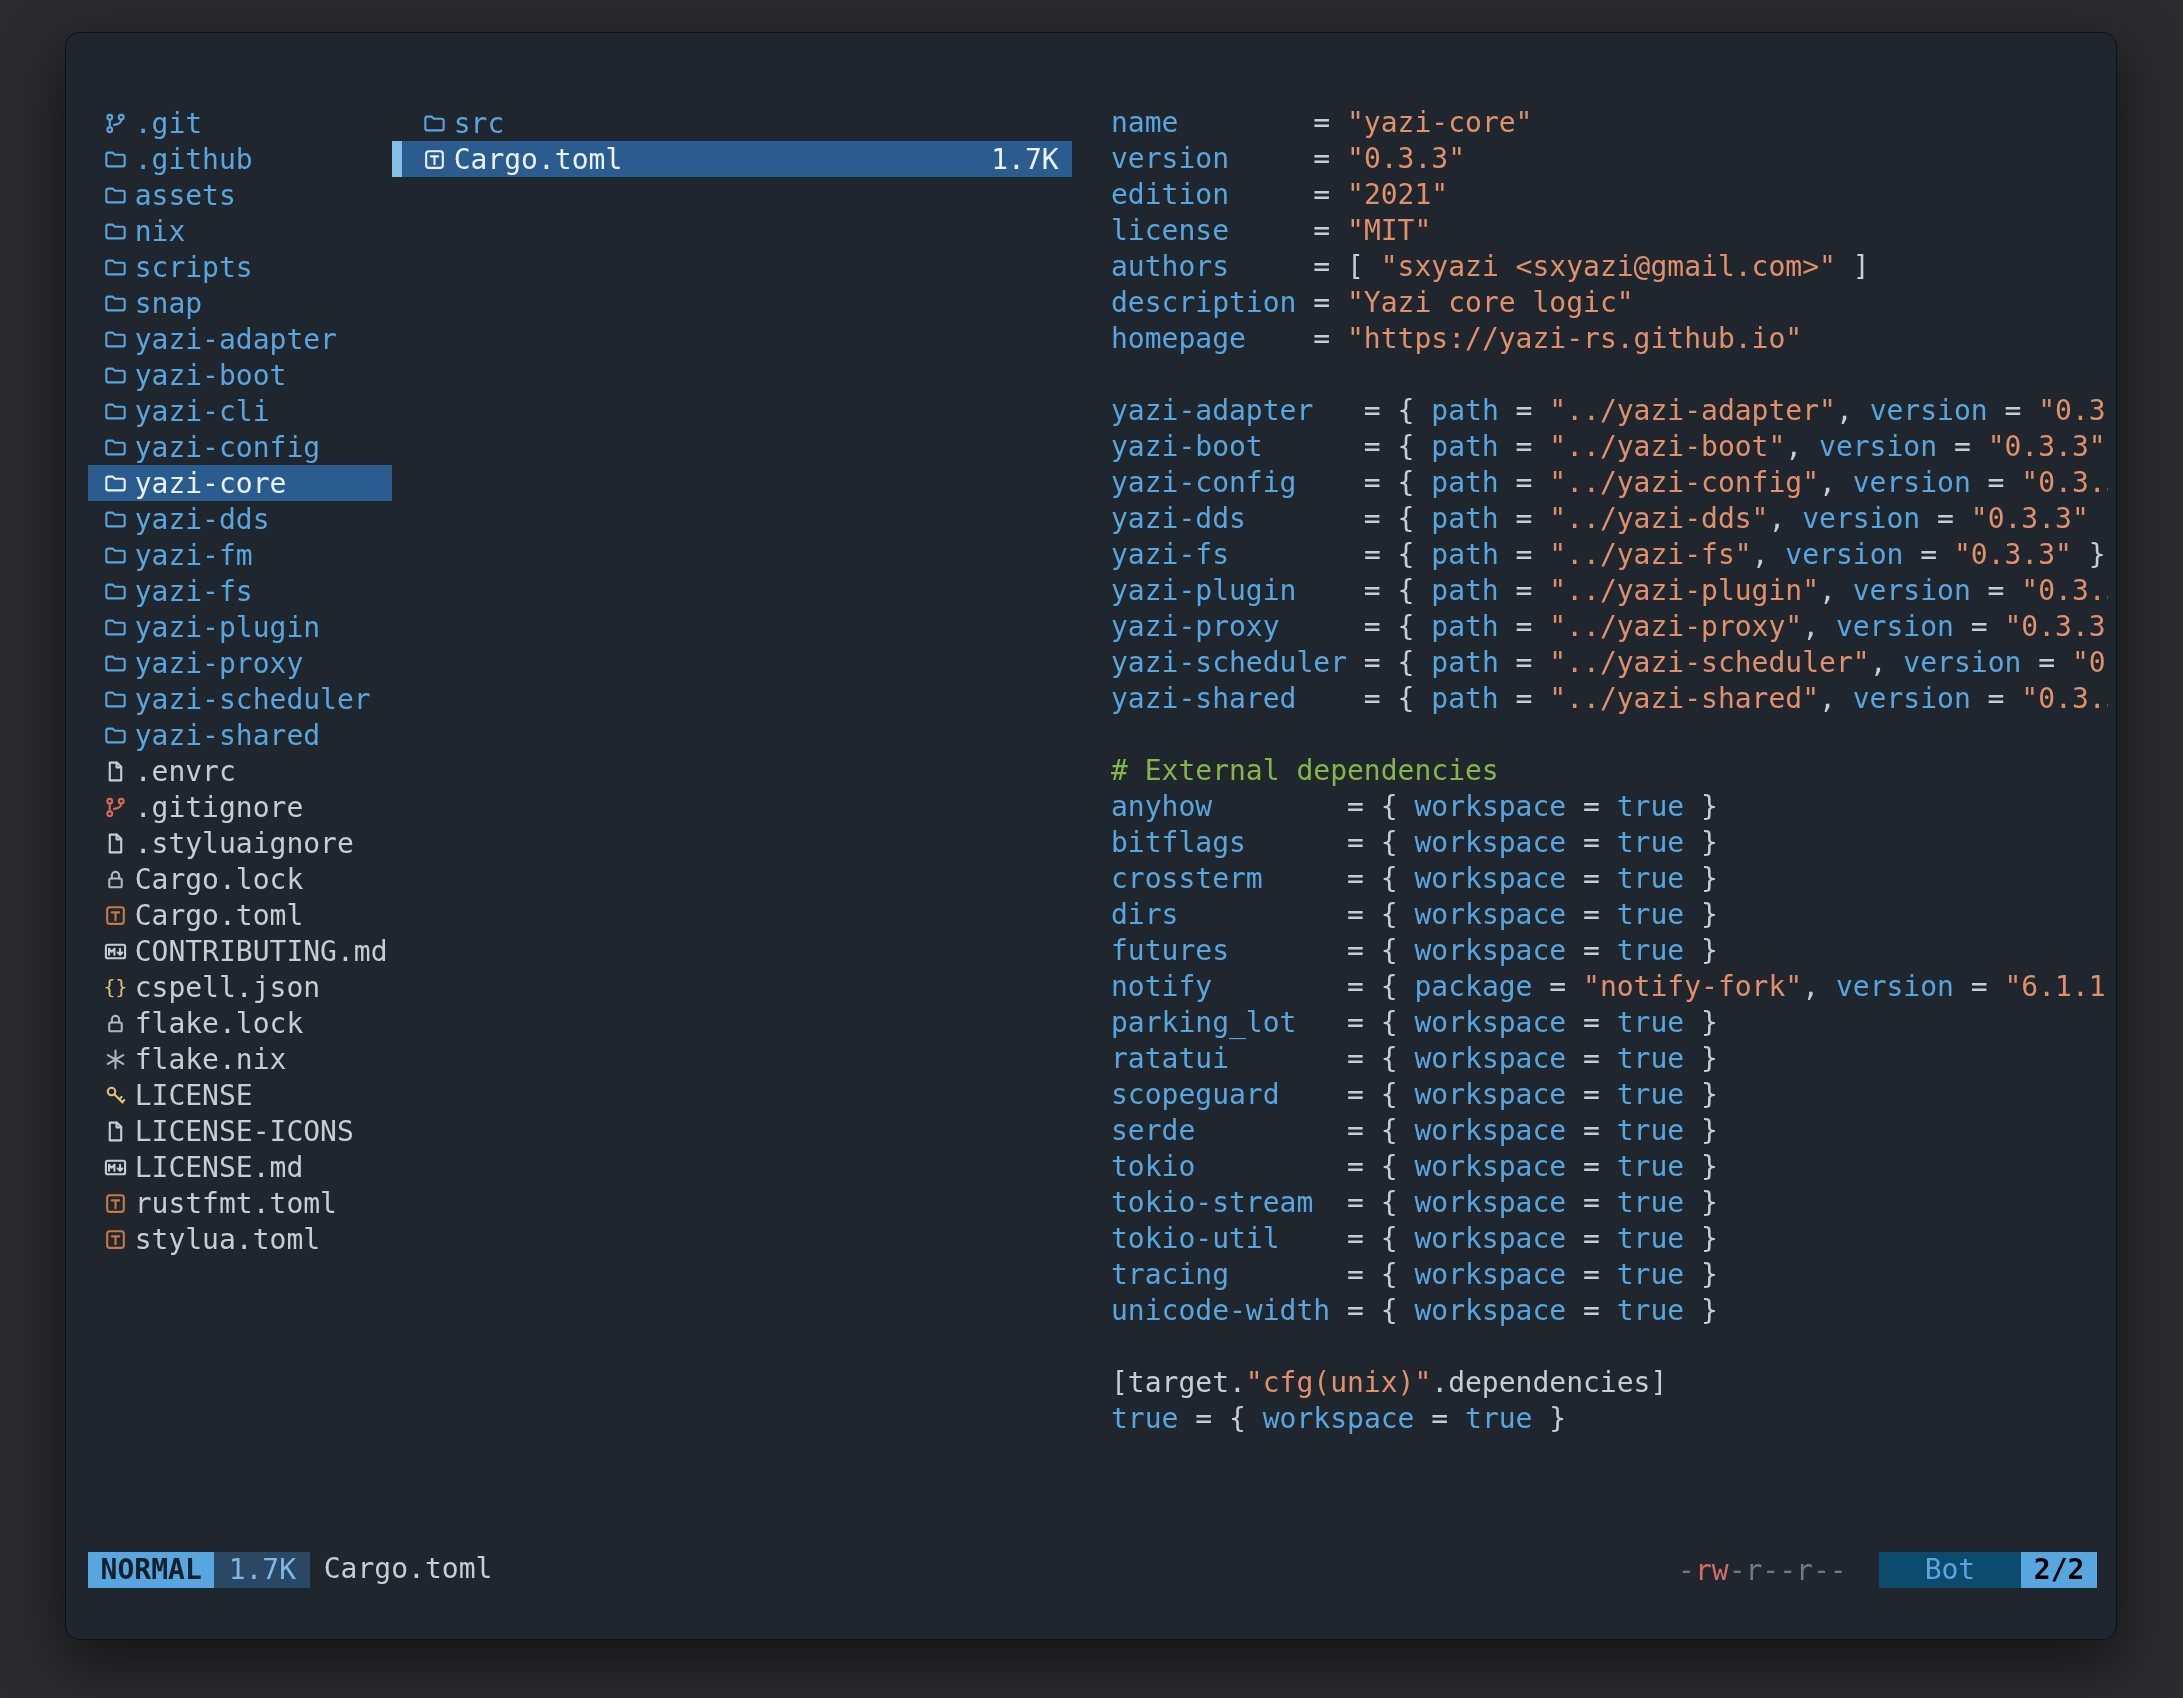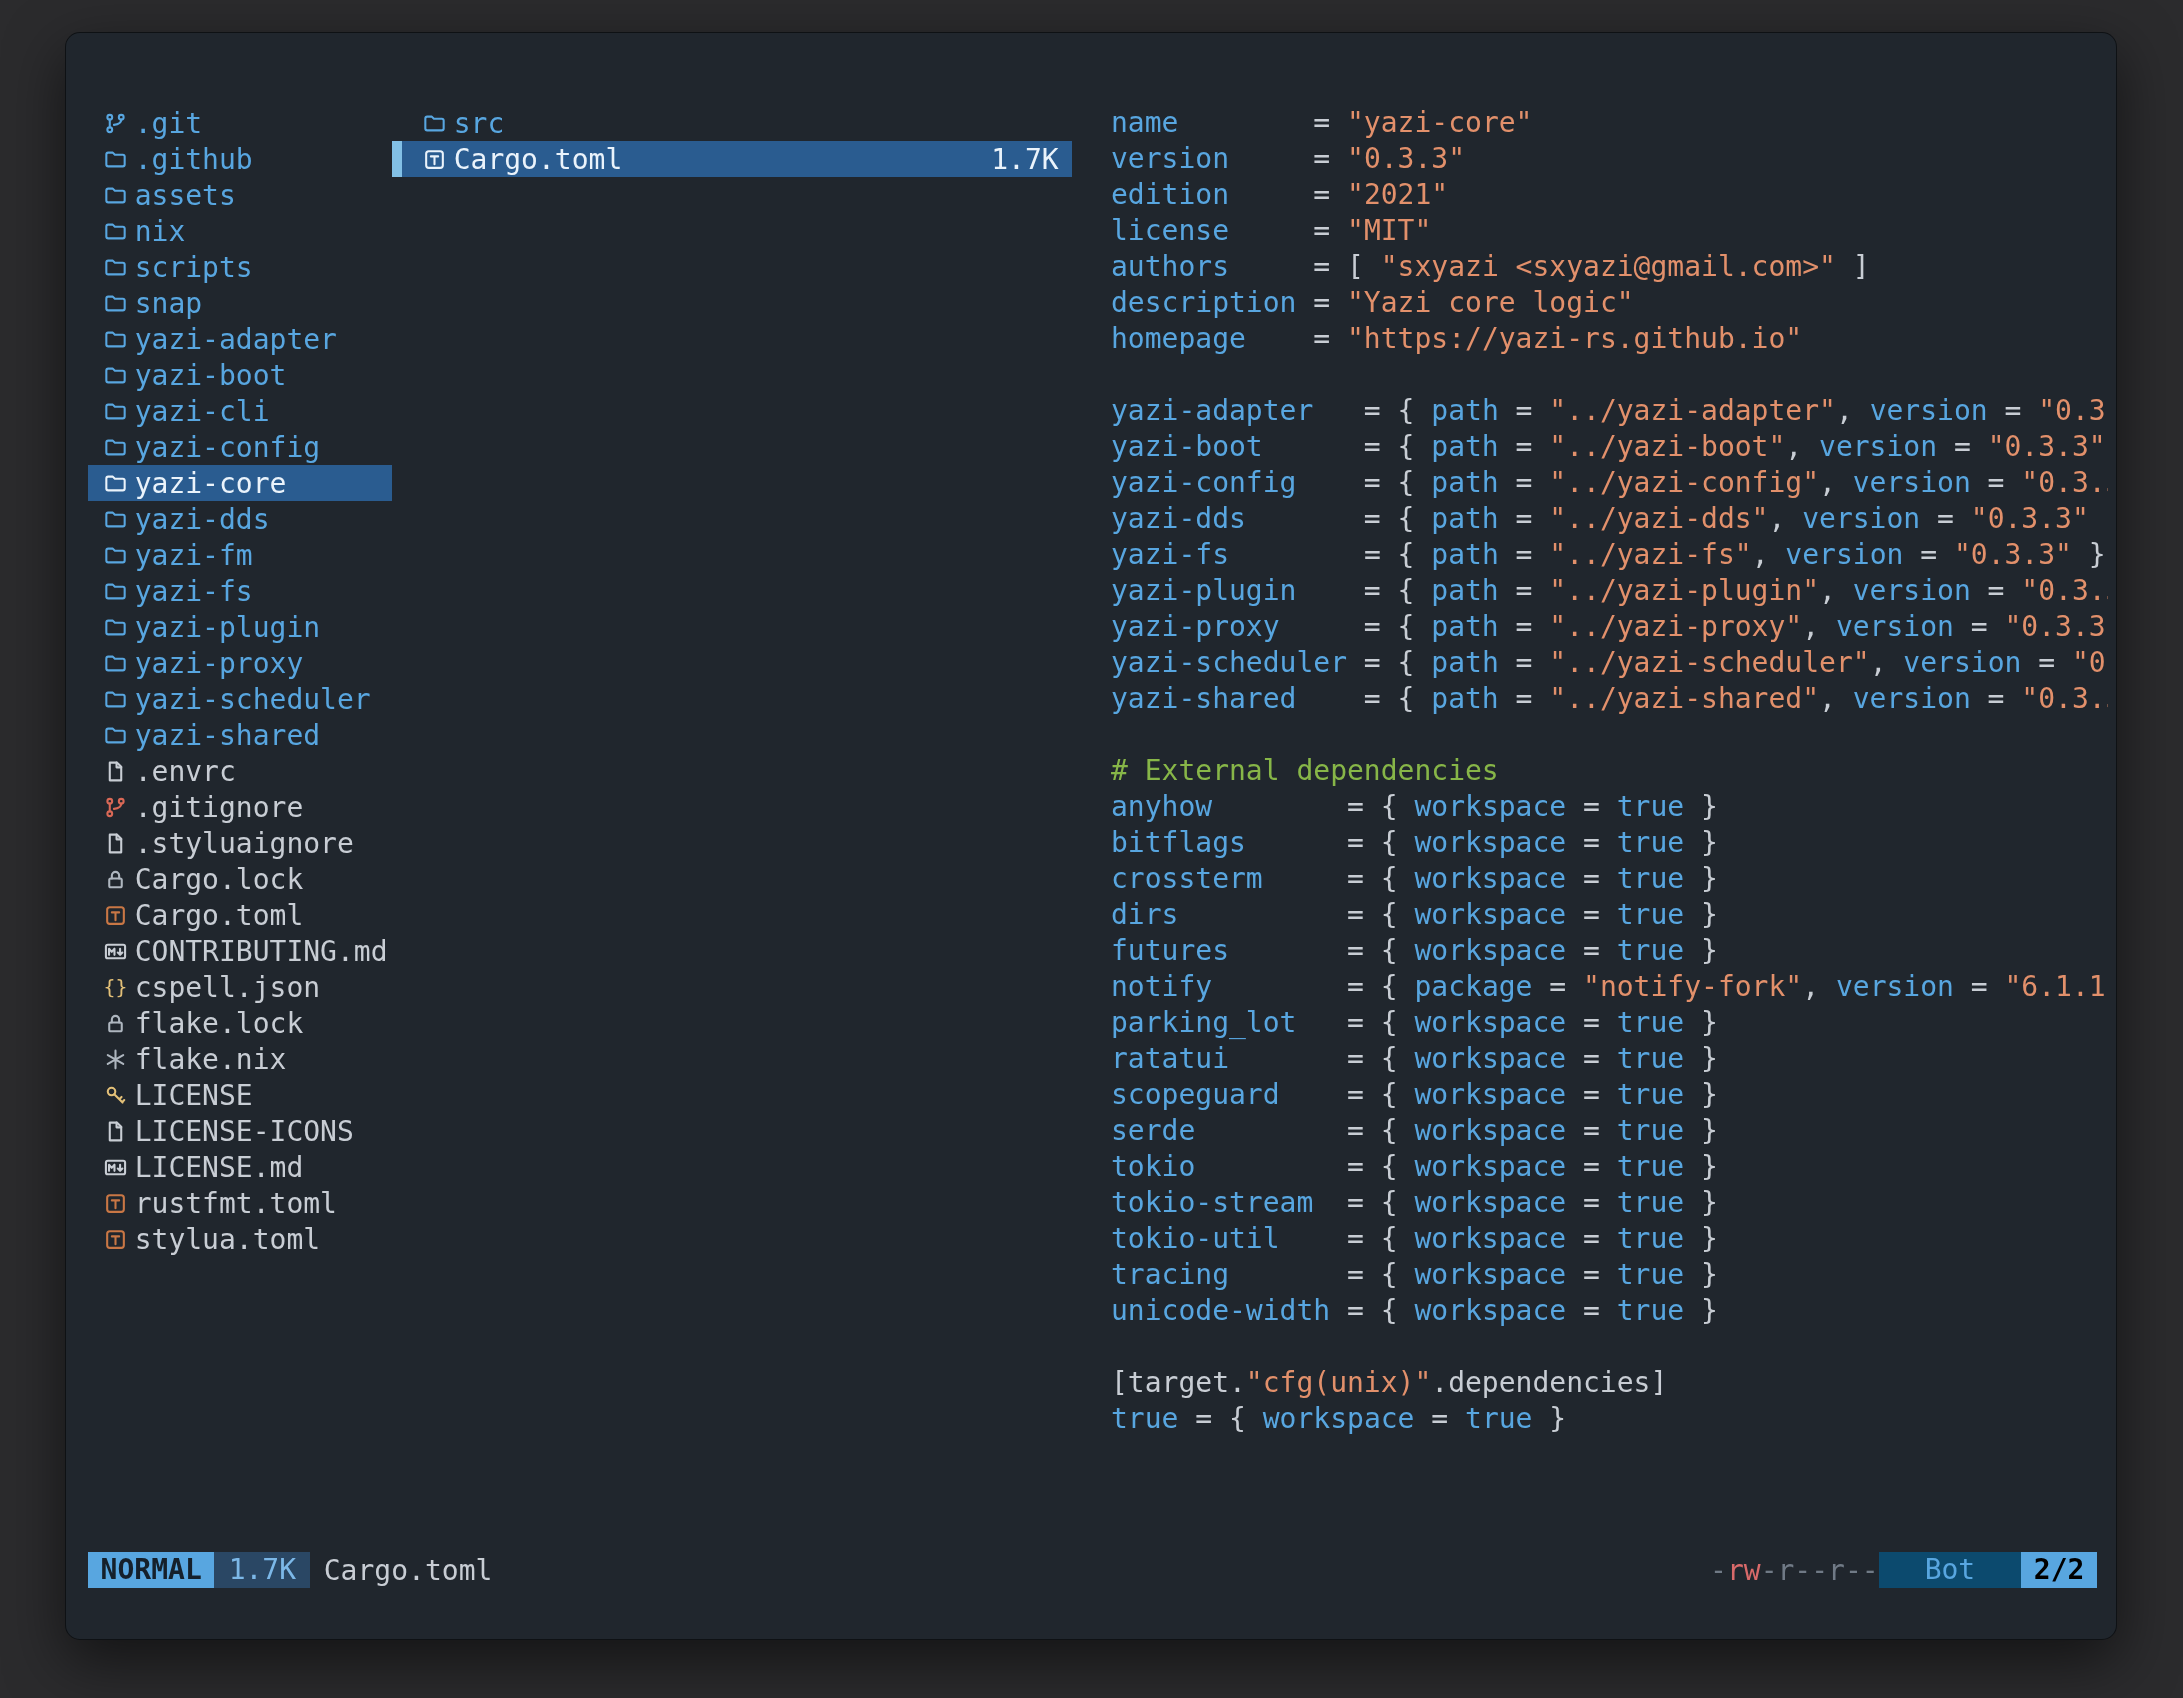--- a/index.html
+++ b/index.html
@@ -40,28 +40,28 @@
 
   .pline { height:36px; line-height:36px; font-size:28px; white-space:pre; color:#c8cdd4; }
   .tk-p { color:#c8cdd4; }
   .tk-k { color:#58a6e0; }
   .tk-s { color:#e2906b; }
   .tk-c { color:#87b648; }
   .tk-b { color:#58a6e0; }
 
   #status-bar {
     position:absolute; left:22px; top:1519px; width:2009px; height:36px;
-    display:flex; align-items:center; font-size:28px;
+    display:flex; align-items:flex-start; font-size:28px;
   }
   .badge { height:36px; line-height:36px; padding:0 12.6px; display:inline-block; }
   #mode-badge { background:#58a6e0; color:#15202b; font-weight:bold; }
   #size-badge { background:#2a4764; color:#7cb8e8; padding:0 14.3px; }
   #file-name  { margin-left:13.4px; color:#c8cdd4; }
   #status-right { margin-left:auto; display:flex; align-items:center; }
-  #perm { color:#707a86; letter-spacing:0; }
+  #perm { color:#707a86; margin-right:32px; letter-spacing:0; }
   #perm .rw { color:#d96a6a; }
   #scroll-badge { background:#0c4a6e; color:#58a6e0; padding:0 46px; }
   #pos-badge { background:#58a6e0; color:#000000; font-weight:bold; }
 
   .ic-blue   { color:#58a6e0; }
   .ic-orange { color:#c97745; }
   .ic-yellow { color:#e3c078; }
   .ic-light  { color:#c8cdd4; }
   .ic-gray   { color:#aeb6bf; }
   .ic-red    { color:#d96856; }

